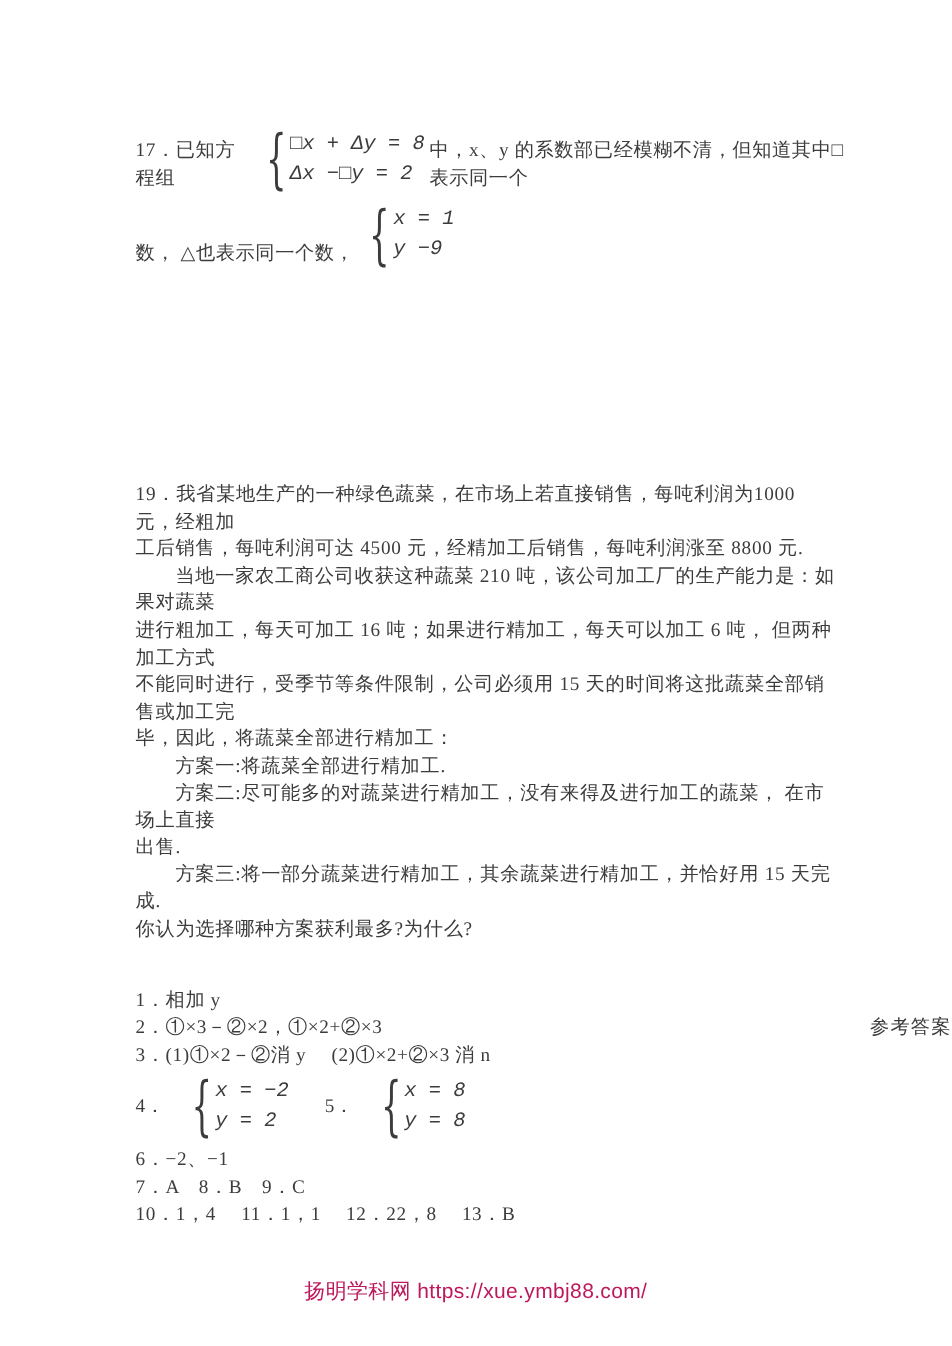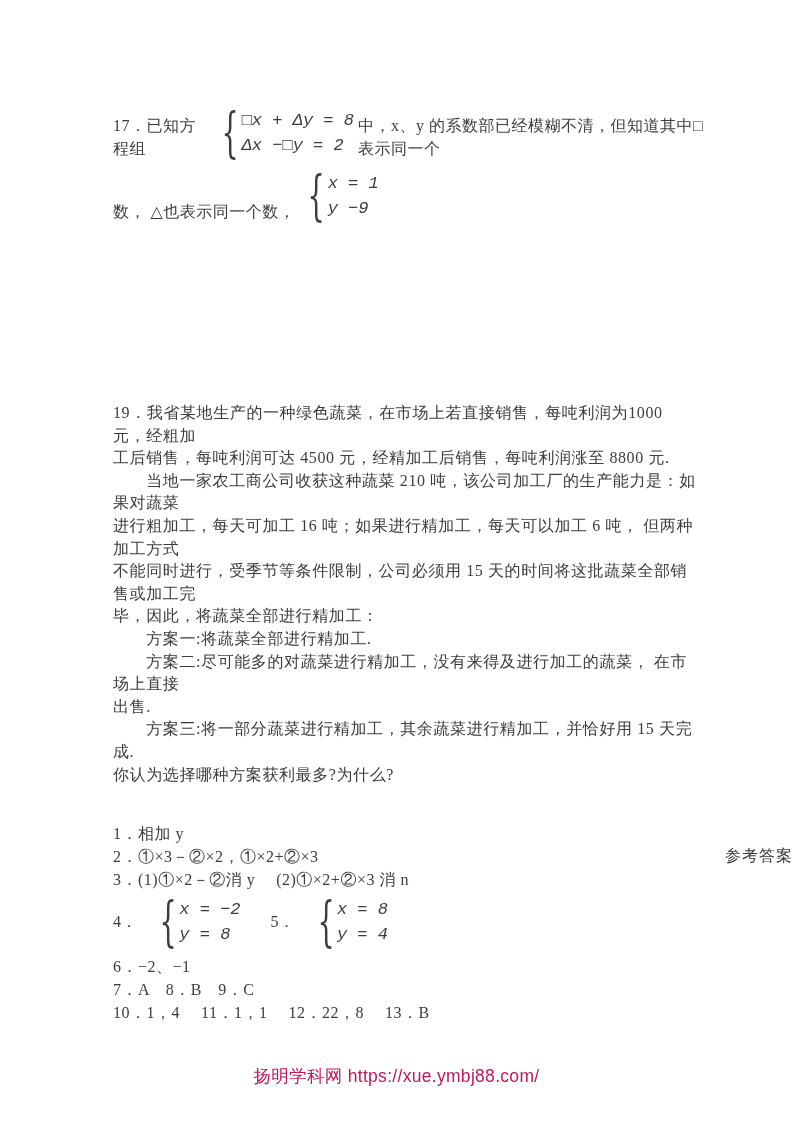--- a/index.html
+++ b/index.html
@@ -170,30 +170,30 @@
     <div class="line">1．相加 y</div>
     <div class="line">2．①×3－②×2，①×2+②×3</div>
     <div class="line">3．(1)①×2－②消 y　 (2)①×2+②×3 消 n</div>
 
     <div class="ans-sys-row">
       <span class="ans-label">4．</span>
       <span class="system">
         <span class="brace">{</span>
         <span class="eqcol">
           <span class="eq">x = −2</span>
-          <span class="eq">y = 8</span>
+          <span class="eq">y = 2</span>
         </span>
       </span>
       <span class="gap"></span>
       <span class="ans-label">5．</span>
       <span class="system">
         <span class="brace">{</span>
         <span class="eqcol">
           <span class="eq">x = 8</span>
-          <span class="eq">y = 4</span>
+          <span class="eq">y = 8</span>
         </span>
       </span>
     </div>
 
     <div class="line">6．−2、−1</div>
     <div class="line">7．A　8．B　9．C</div>
     <div class="line">10．1，4　 11．1，1　 12．22，8　 13．B</div>
   </section>
 
   <div class="footer">

